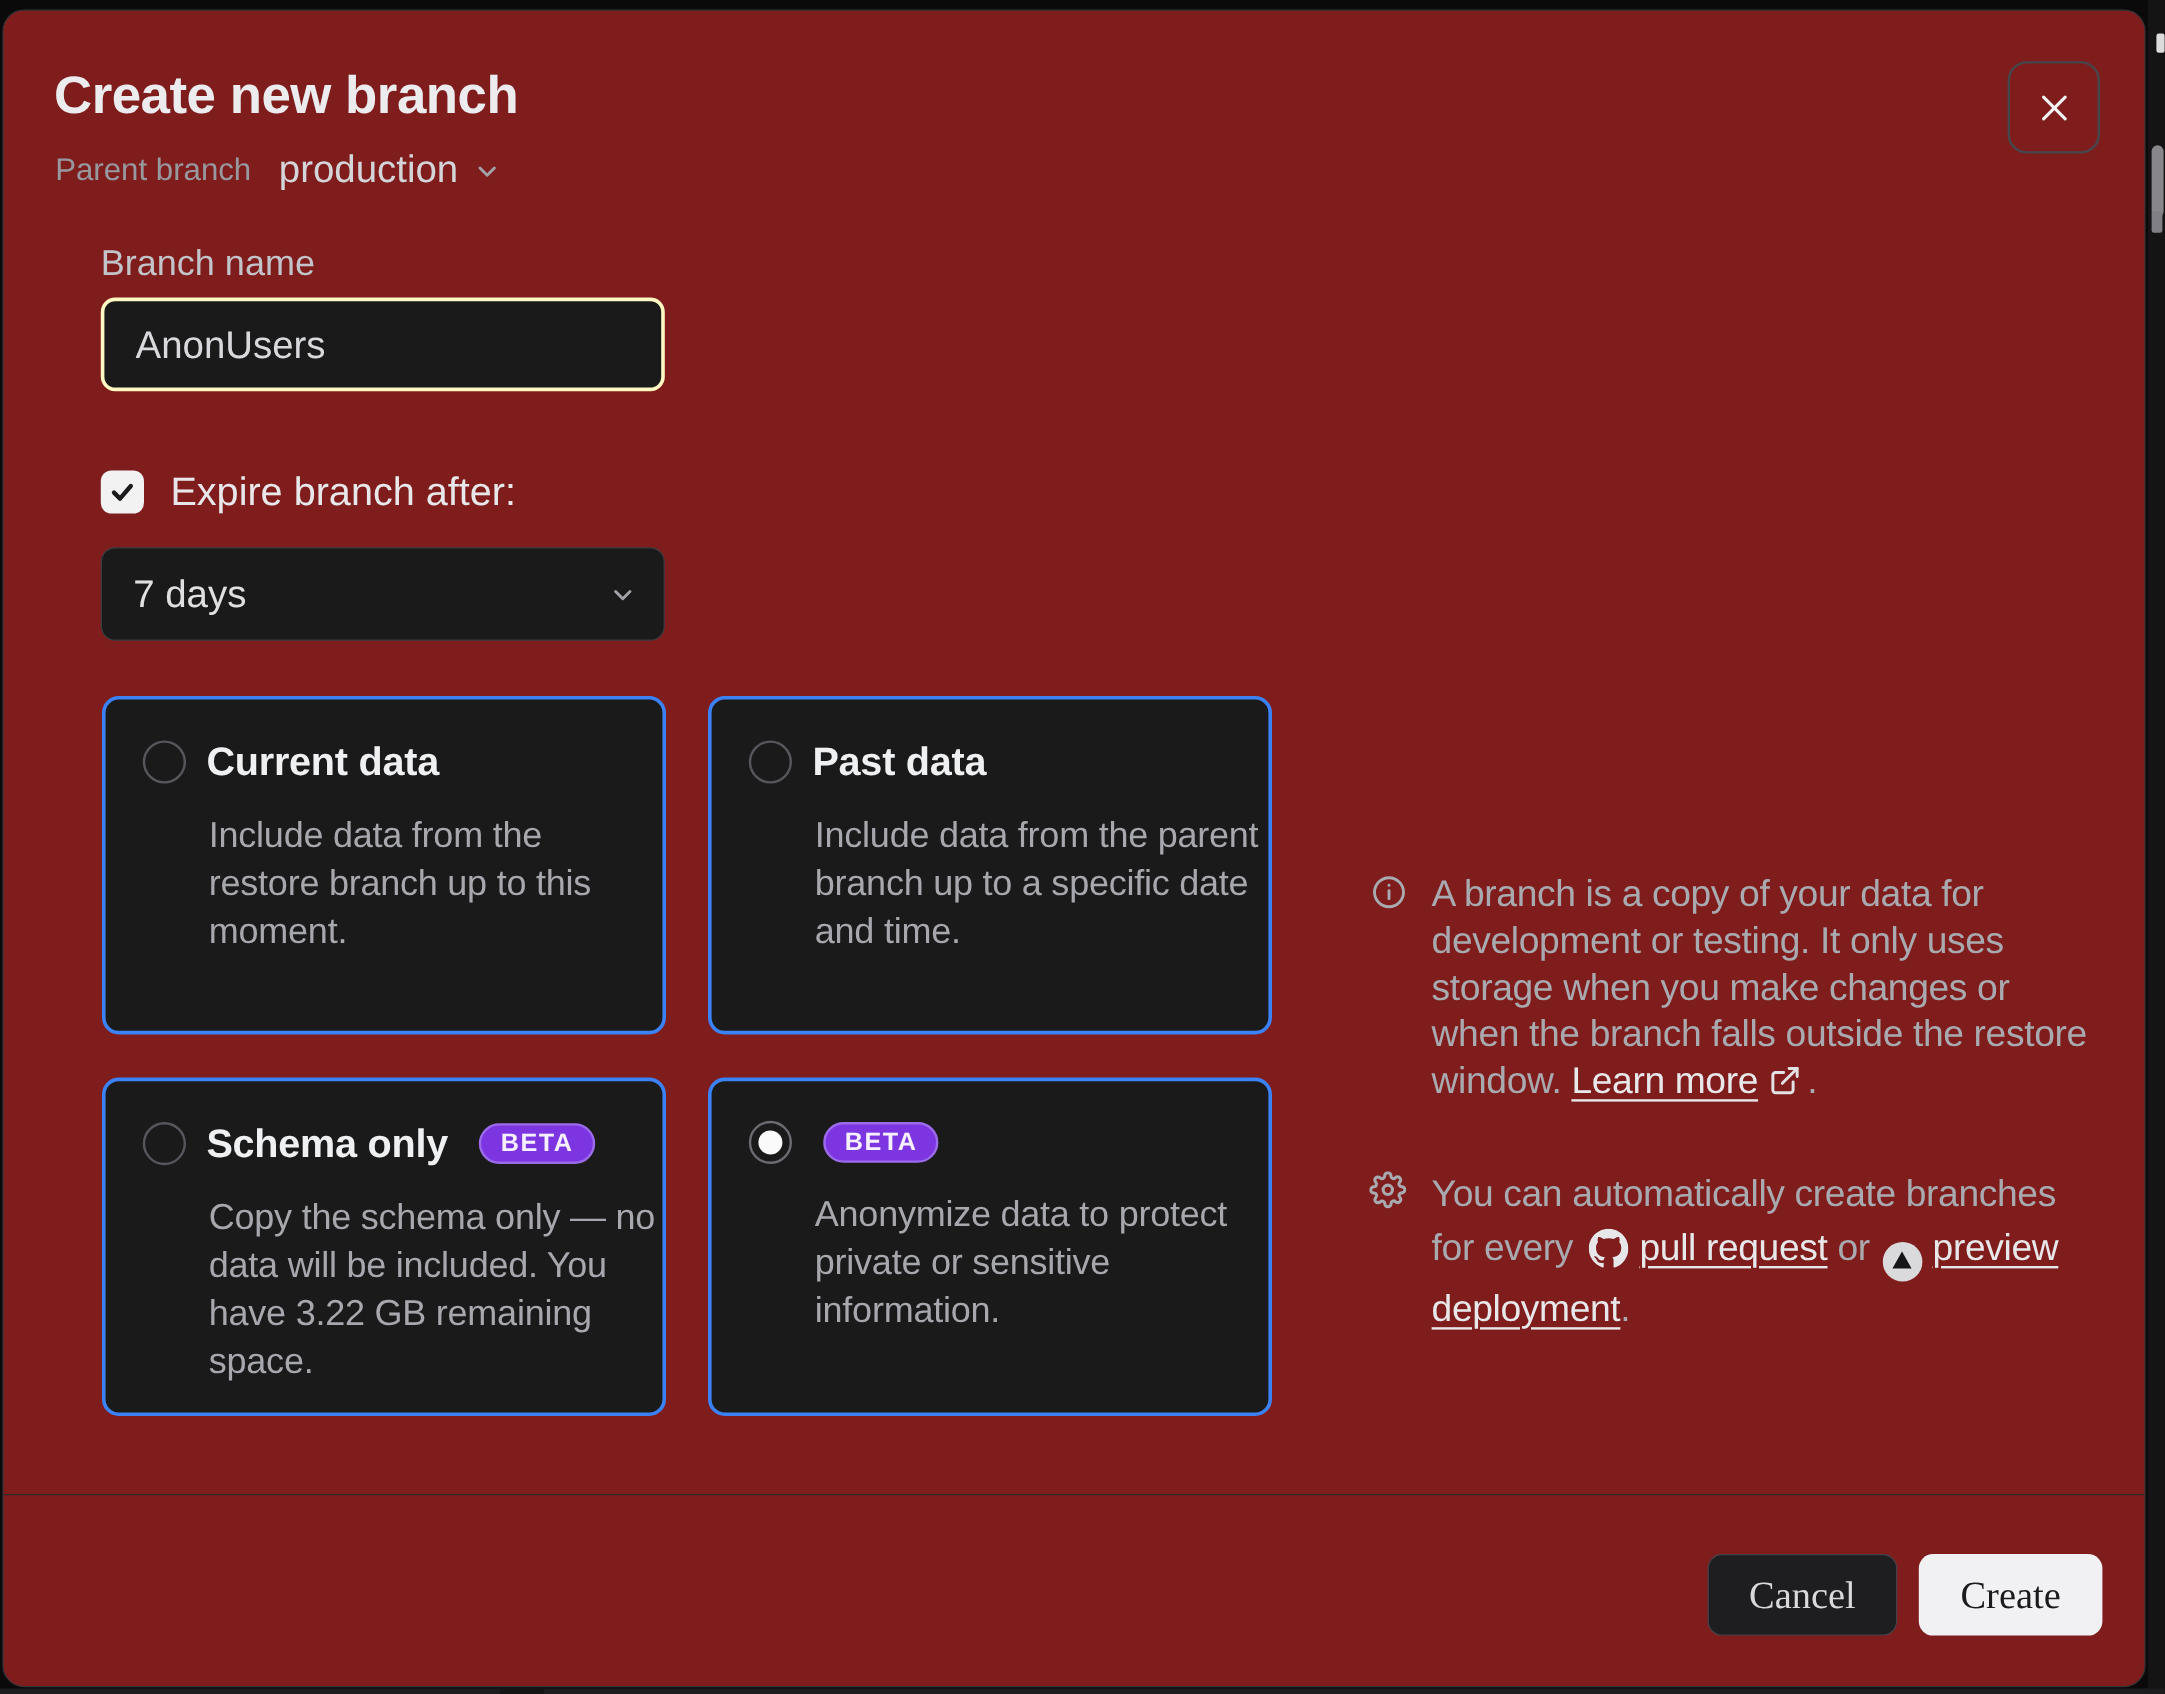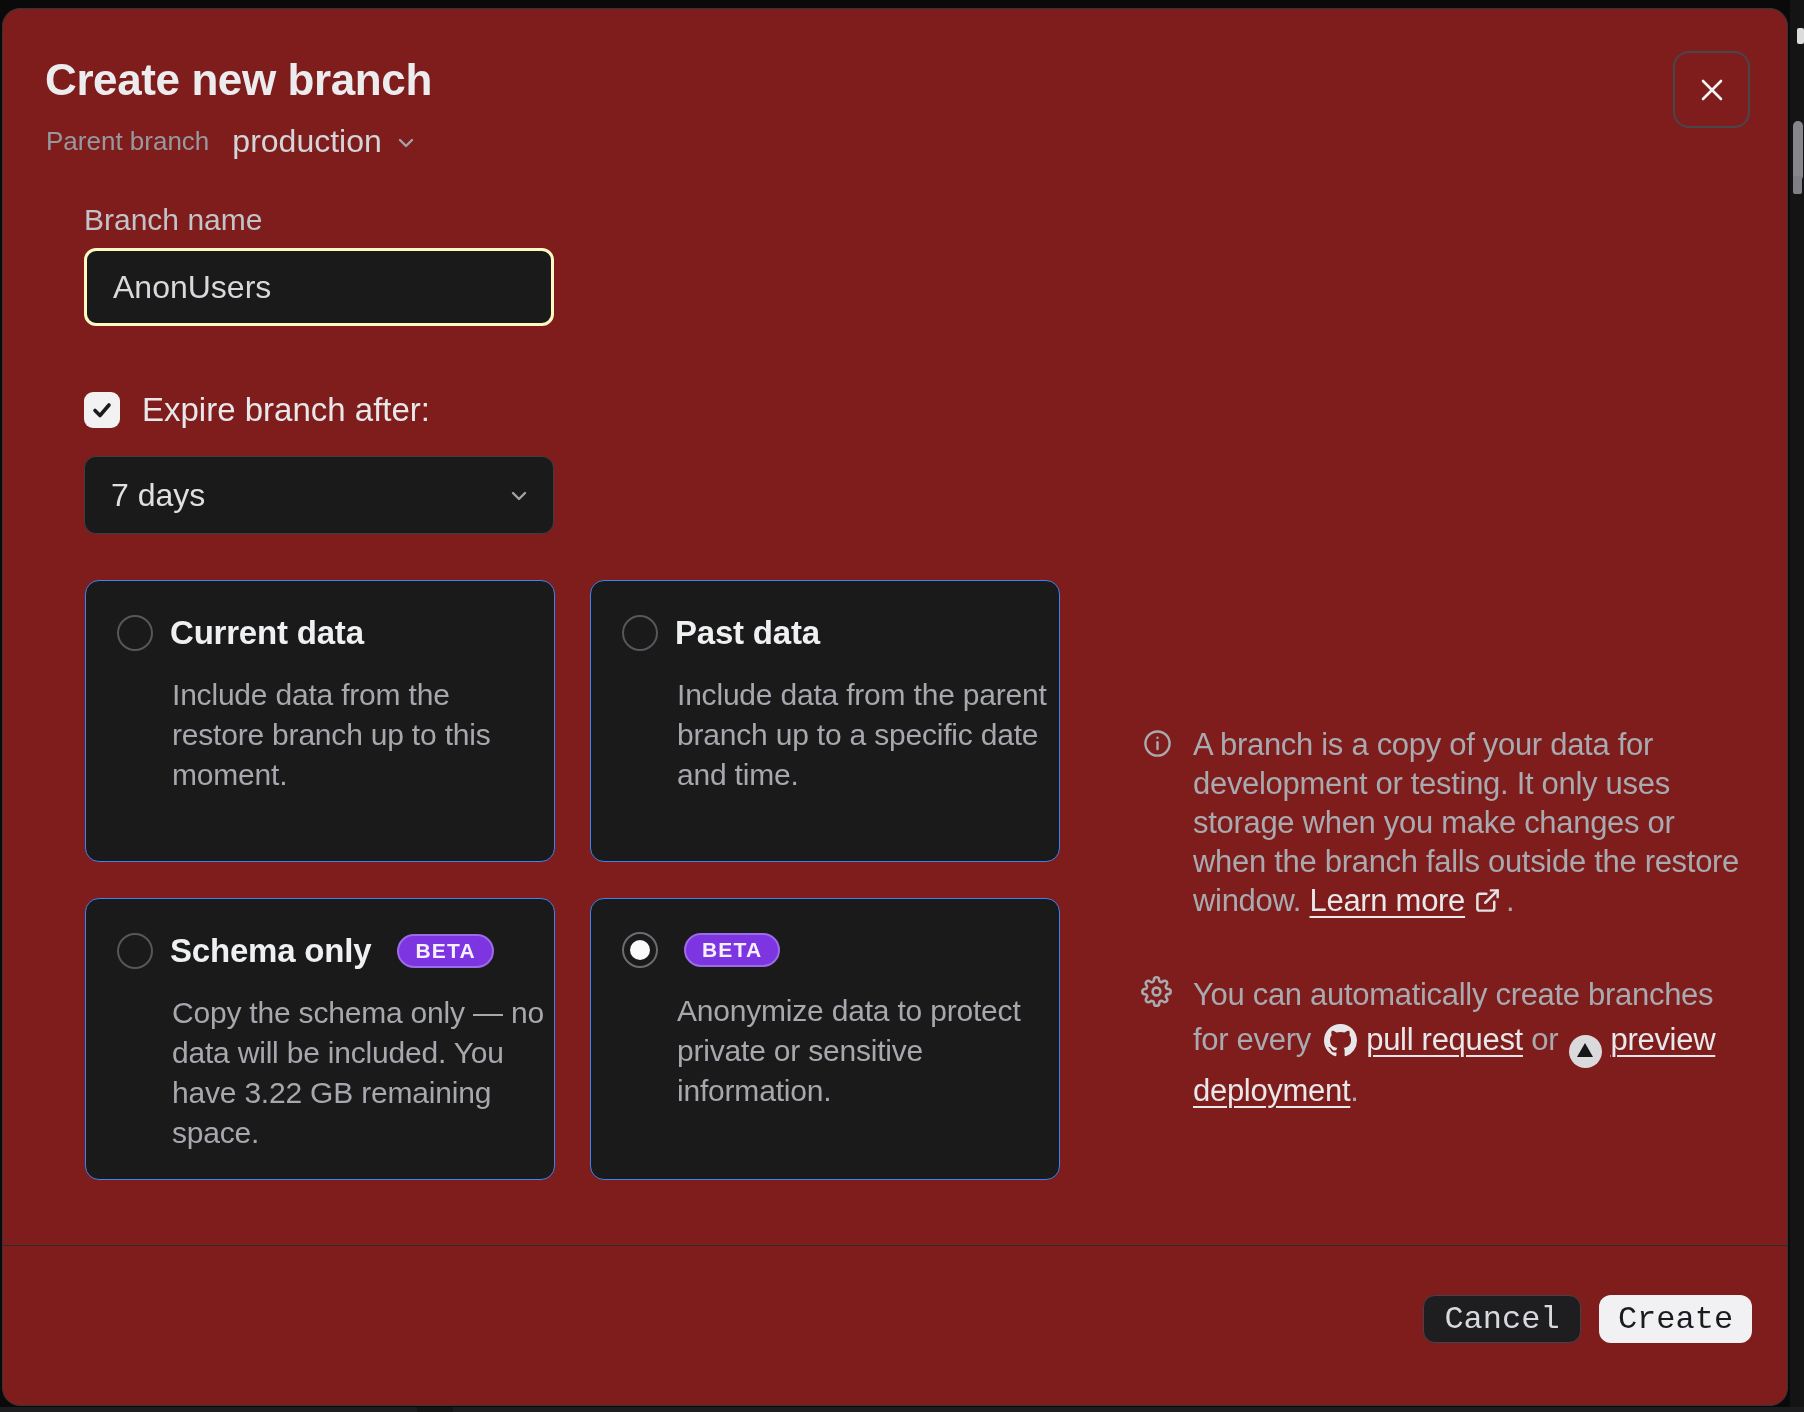--- a/index.html
+++ b/index.html
@@ -62,21 +62,21 @@
     position:absolute; left:81px; top:447px; width:470px; height:78px;
     background:#1a1a1a; border:1px solid #3d3d43; border-radius:12px;
     display:flex; align-items:center; cursor:pointer;
   }
   .duration-value { font-size:32px; color:#e0e0e3; margin-left:26px; }
   .duration-select .chev { position:absolute; right:22px; top:27px; }
 
   
   .card {
     position:absolute; width:470px; height:282px;
-    background:#1a1a1a; border:1px solid #3b82f6; border-radius:14px;
+    background:#1a1a1a; border:3px solid #3b82f6; border-radius:14px;
     padding:33px 24px 0 31px; cursor:pointer;
   }
   .card.pos-1 { left:82px;  top:571px; }
   .card.pos-2 { left:587px; top:571px; }
   .card.pos-3 { left:82px;  top:889px; }
   .card.pos-4 { left:587px; top:889px; }
   .card-head { display:flex; align-items:center; }
   .radio {
     width:36px; height:36px; border-radius:50%;
     border:2.5px solid #56565c; flex:none;
@@ -110,22 +110,22 @@
   .gh-icon { display:inline-block; width:33px; height:33px; margin:0 9px 0 5px; vertical-align:-7px; }
   .gh-icon svg { fill:#e7e7ea; }
   .vc-icon {
     display:inline-flex; width:33px; height:33px; margin:0 9px 0 2px; vertical-align:-7px;
     background:#dadadd; border-radius:50%; align-items:center; justify-content:center;
   }
   .vc-tri { width:0; height:0; border-left:8px solid transparent; border-right:8px solid transparent; border-bottom:14px solid #161618; margin-top:-2px; }
 
   
   .separator { position:absolute; left:0px; top:1236px; width:100%; height:1px; background:#2c2c30; }
-  .btn { position:absolute; top:1286px; height:48px; border-radius:12px; font-size:32px; cursor:pointer;
-         font-family:Liberation Mono, monospace; display:flex; align-items:center; justify-content:center; }
+  .btn { position:absolute; top:1286px; height:68px; border-radius:12px; font-size:32px; cursor:pointer;
+         font-family:Liberation Serif, serif; display:flex; align-items:center; justify-content:center; }
   .btn-cancel { left:1420px; width:158px; background:#1e1e21; border:1px solid #434349; color:#d8d9dc; }
   .btn-create { left:1596px; width:153px; background:#f1f1f3; border:none; color:#1b1b1f; font-weight:500; }
 </style>
 </head>
 <body>
 
 <div class="bg-right-strip"></div>
 <div class="bg-fragment-top"></div>
 <div class="bg-scroll-thumb"></div>
 <div class="bg-fragment-s"></div>

